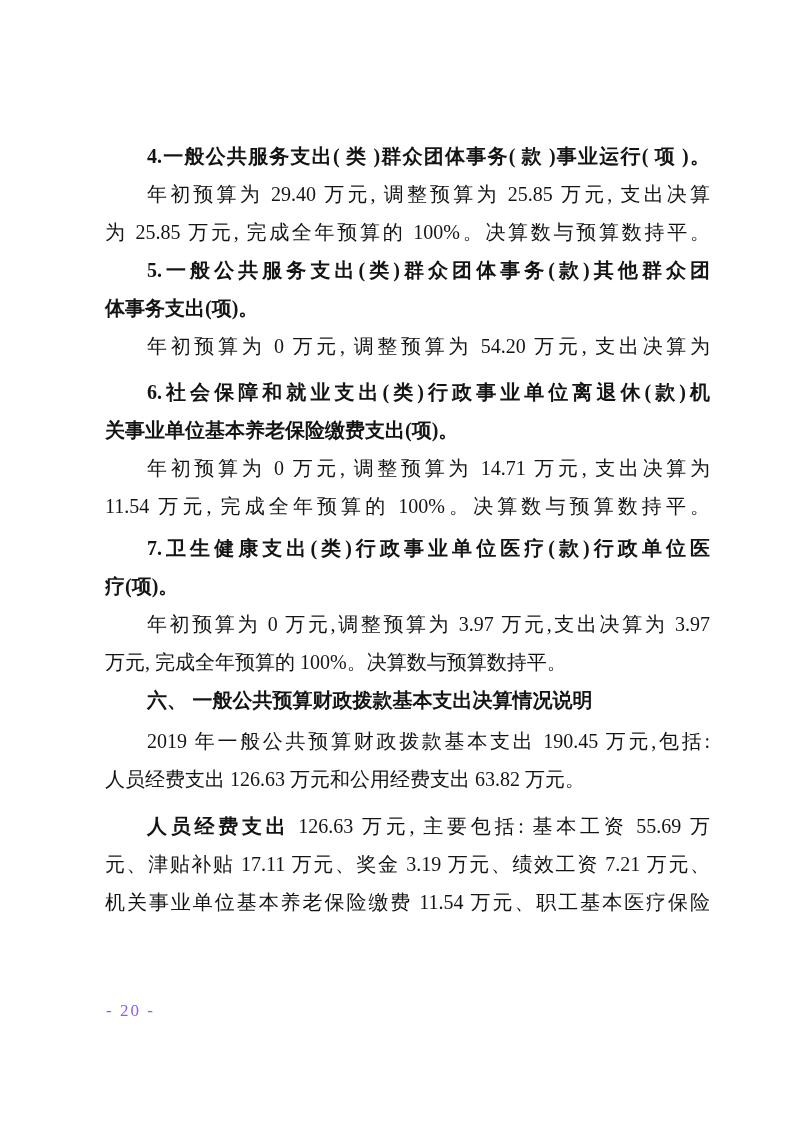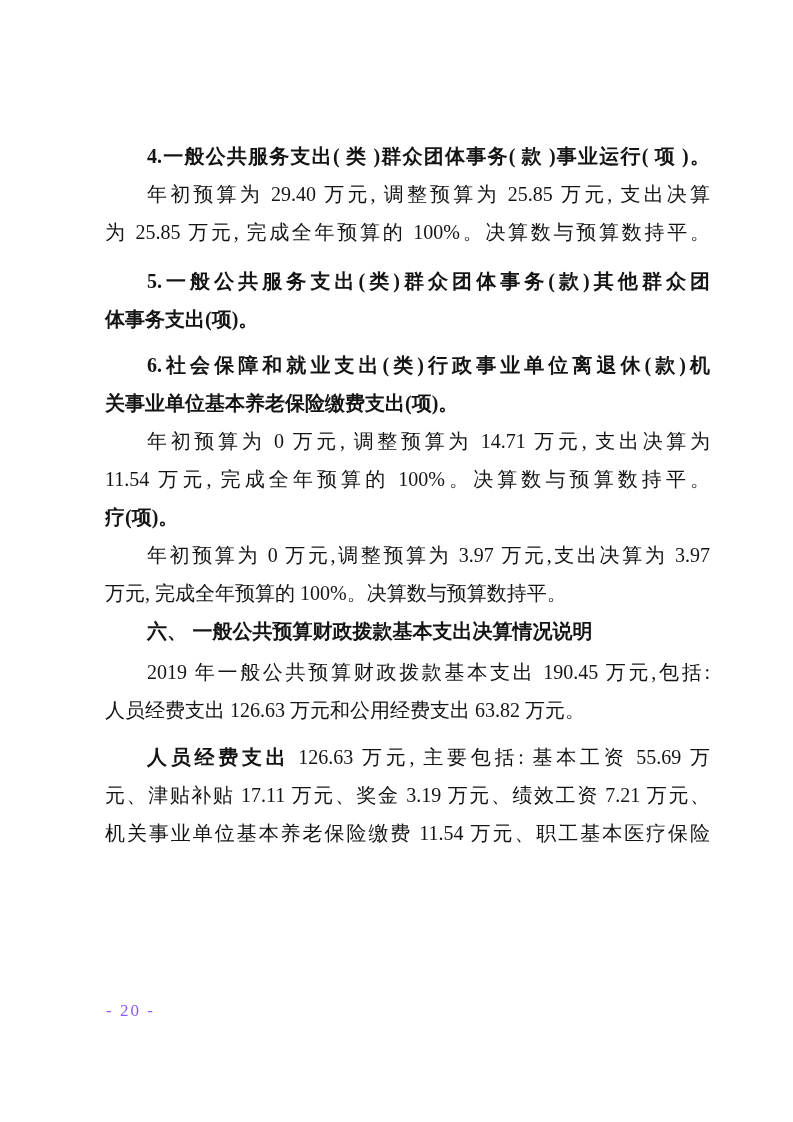--- a/index.html
+++ b/index.html
@@ -38,21 +38,21 @@
   .ind { text-indent: 42px; }
   
   .hb { font-weight: bold; }
   
   .hs {
     font-family: "Liberation Sans", "DejaVu Sans", sans-serif;
     font-weight: bold;
   }
   .b { font-weight: bold; }
   
-  .mt11 { margin-top: 11px; }
+  .mt11 { }
   .mt8  { margin-top: 8px; }
   .mt4  { margin-top: 4px; }
   .mt3  { margin-top: 3px; }
   .mt9  { margin-top: 9px; }
   .footer {
     position: absolute;
     left: 106px;
     top: 998px;
     font-size: 17px;
     line-height: 26px;
@@ -64,26 +64,28 @@
 <body>
 
 <div class="page">
   <div class="content">
     <div class="ln hb jl ind">4.一般公共服务支出( 类 )群众团体事务( 款 )事业运行( 项 )。</div>
     <div class="ln jl ind">年初预算为 29.40 万元, 调整预算为 25.85 万元, 支出决算</div>
     <div class="ln jl">为 25.85 万元, 完成全年预算的 100%。决算数与预算数持平。</div>
 
     <div class="ln hb jl ind mt11">5.一般公共服务支出(类)群众团体事务(款)其他群众团</div>
     <div class="ln hb">体事务支出(项)。</div>
+    <div class="ln jl ind">年初预算为 0 万元, 调整预算为 54.20 万元, 支出决算为</div>
 
     <div class="ln hb jl ind mt8">6.社会保障和就业支出(类)行政事业单位离退休(款)机</div>
     <div class="ln hb">关事业单位基本养老保险缴费支出(项)。</div>
     <div class="ln jl ind">年初预算为 0 万元, 调整预算为 14.71 万元, 支出决算为</div>
     <div class="ln jl">11.54 万元, 完成全年预算的 100%。决算数与预算数持平。</div>
 
+    <div class="ln hb jl ind mt4">7.卫生健康支出(类)行政事业单位医疗(款)行政单位医</div>
     <div class="ln hb">疗(项)。</div>
     <div class="ln jl ind">年初预算为 0 万元,调整预算为 3.97 万元,支出决算为 3.97</div>
     <div class="ln">万元, 完成全年预算的 100%。决算数与预算数持平。</div>
 
     <div class="ln hs ind">六、 一般公共预算财政拨款基本支出决算情况说明</div>
     <div class="ln jl ind mt3">2019 年一般公共预算财政拨款基本支出 190.45 万元,包括:</div>
     <div class="ln">人员经费支出 126.63 万元和公用经费支出 63.82 万元。</div>
 
     <div class="ln jl ind mt9"><span class="b">人员经费支出</span><span> 126.63 万元, 主要包括: 基本工资 55.69 万</span></div>
     <div class="ln jl">元、津贴补贴 17.11 万元、奖金 3.19 万元、绩效工资 7.21 万元、</div>

